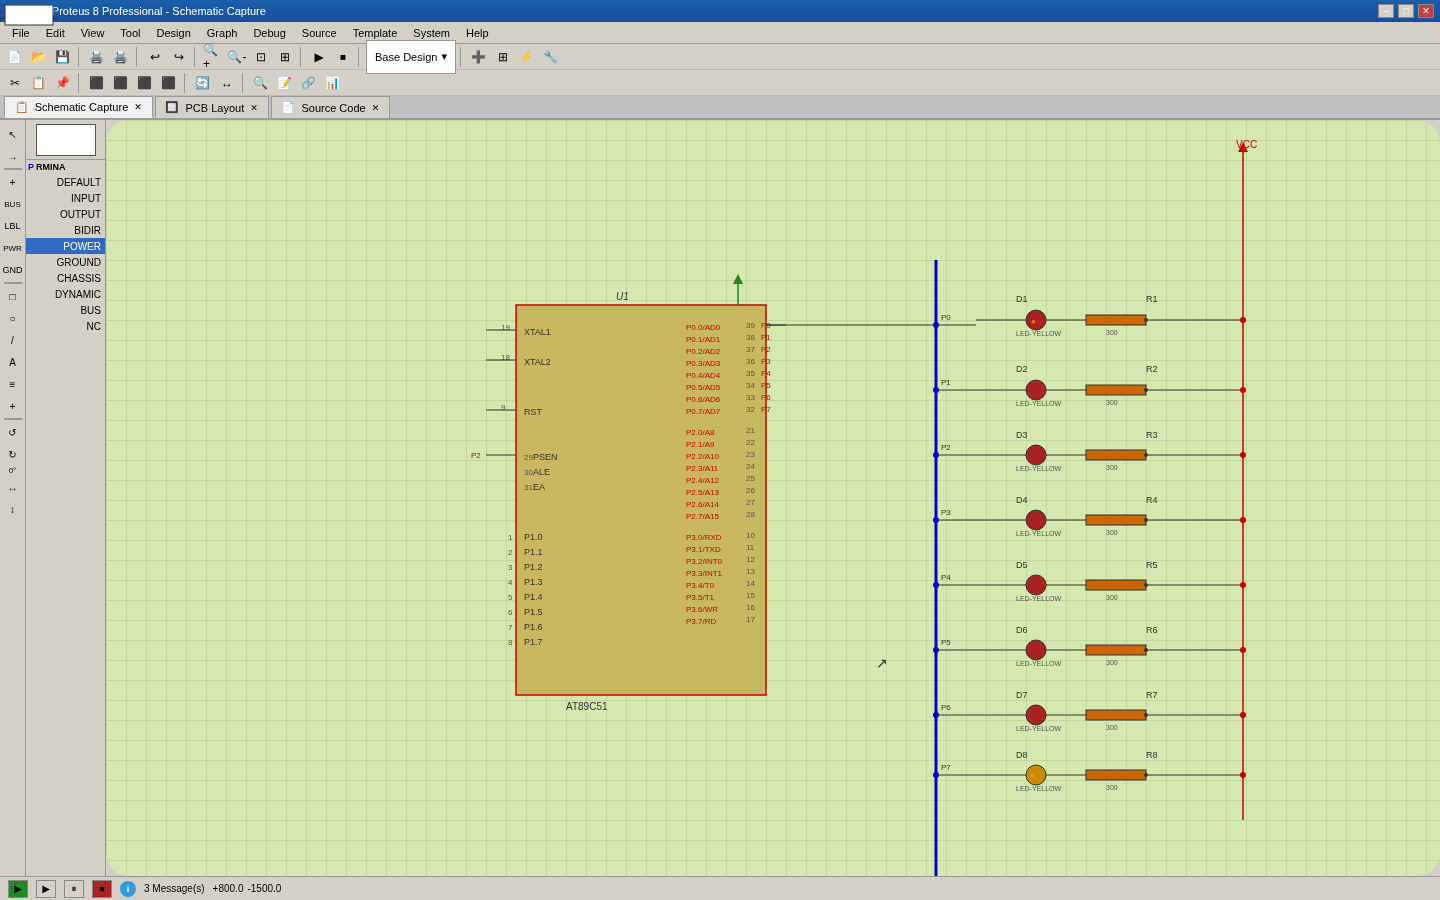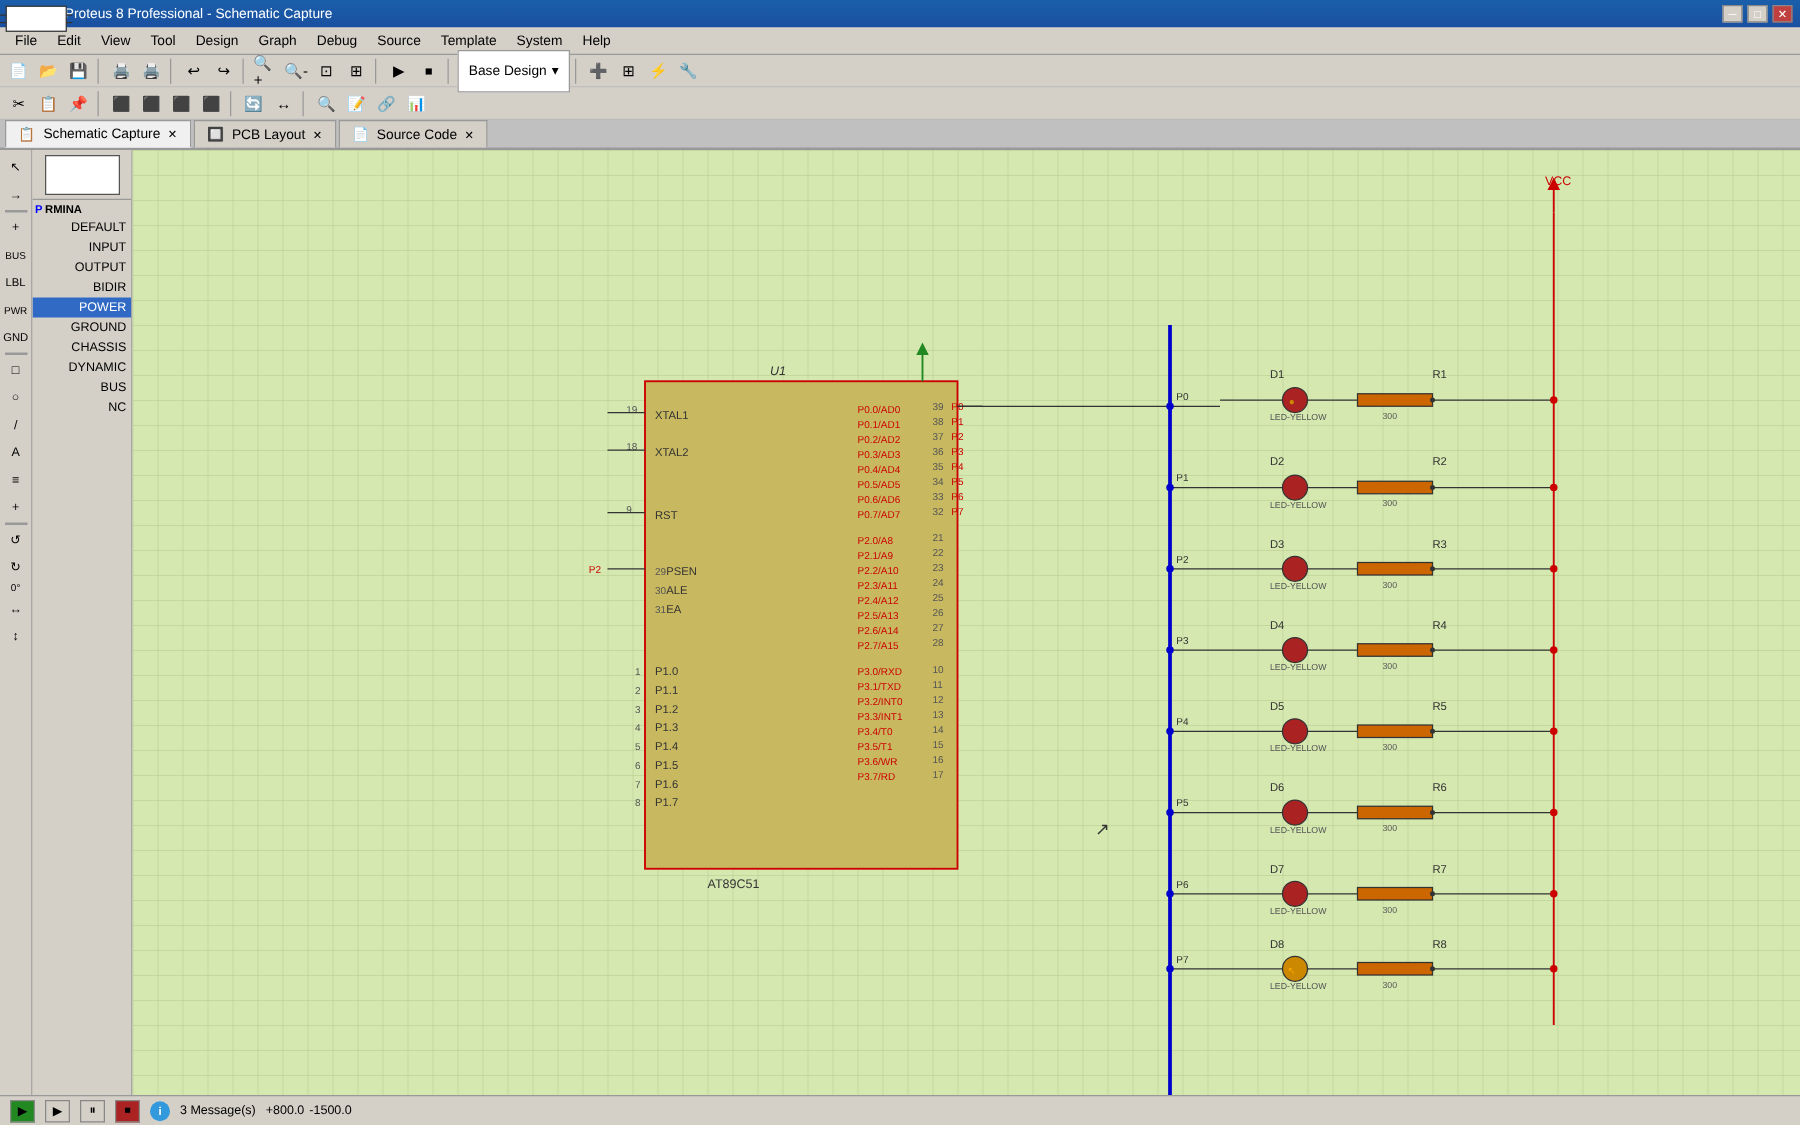--- a/index.html
+++ b/index.html
@@ -148,20 +148,21 @@
     
     #canvas-area {
       flex: 1;
       background: #d4e8b0;
       position: relative;
       overflow: hidden;
       background-image:
         linear-gradient(rgba(180,200,140,0.5) 1px, transparent 1px),
         linear-gradient(90deg, rgba(180,200,140,0.5) 1px, transparent 1px);
       background-size: 20px 20px;
+      border-radius: 23px;
     }
 
     
     #statusbar {
       height: 24px;
       background: #d4d0c8;
       border-top: 1px solid #999;
       display: flex;
       align-items: center;
       padding: 0 8px;

